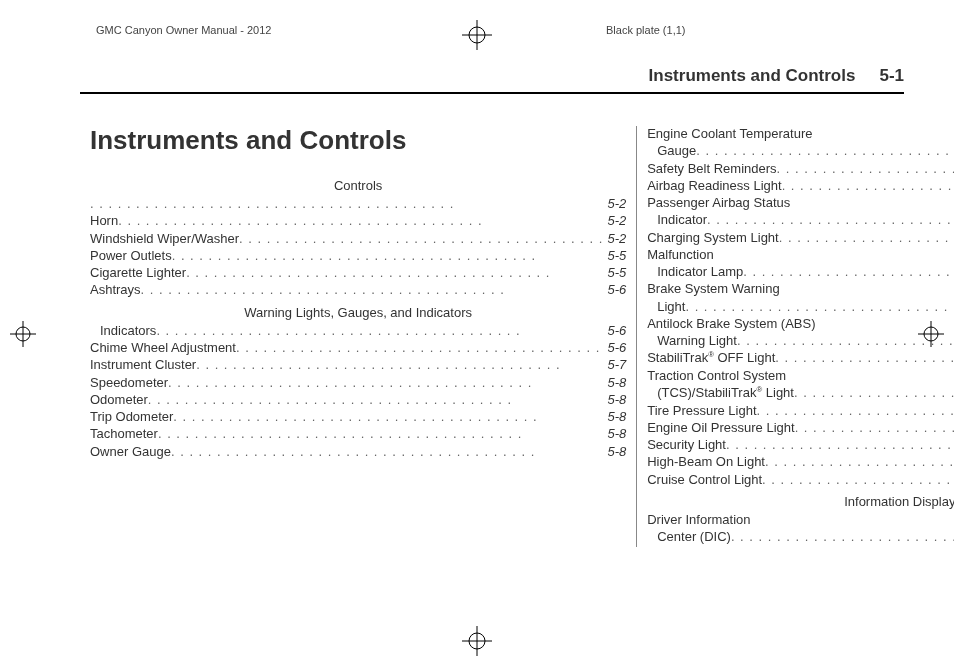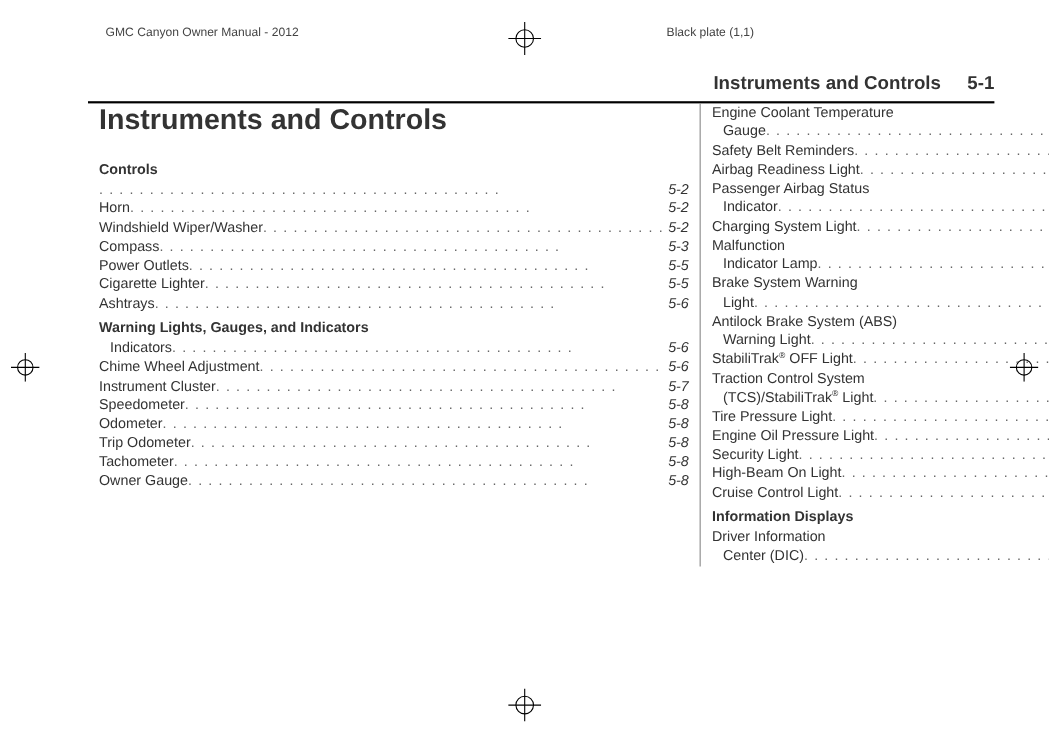--- a/index.html
+++ b/index.html
@@ -8,27 +8,27 @@
   .top-left{position:absolute;left:80px;}
   .top-right{position:absolute;left:590px;}
   .regmark{position:absolute;left:50%;top:20px;width:30px;height:30px;margin-left:-15px;}
   .regmark svg{width:30px;height:30px;display:block;}
   .regmark-bottom{position:absolute;left:50%;bottom:12px;width:30px;height:30px;margin-left:-15px;}
   .regmark-side{position:absolute;top:50%;width:26px;height:26px;margin-top:-13px;}
   .regmark-side svg{width:26px;height:26px;}
   .regmark-l{left:10px;}
   .regmark-r{right:10px;}
   .content{position:absolute;top:66px;left:80px;right:50px;bottom:60px;}
-  .running-head{border-bottom:2px solid #000;padding-bottom:6px;text-align:right;font-weight:bold;font-size:17px;margin-bottom:0;}
+  .running-head{border-bottom:2px solid #000;padding-bottom:6px;text-align:right;font-weight:bold;font-size:17px;margin-bottom:32px;}
   .running-head .gap{display:inline-block;width:24px;}
   .cols{display:flex;gap:0;}
   .col{flex:1;padding:0 10px;font-size:13px;line-height:1.25;}
   .col + .col{border-left:1px solid #888;}
   h1{font-size:26px;font-weight:bold;margin:0 0 22px 0;line-height:1.15;}
-  .sec-head{font-weight:bold;margin:6px 0 2px 0;}
+  .sec-head{font-weight:normal;margin:6px 0 2px 0;text-align:center;}
   .toc-line{display:flex;white-space:nowrap;margin:0 0 1px 0;}
   .toc-line .lbl{flex:0 0 auto;}
   .toc-line .lbl.indent{padding-left:10px;}
   .toc-line .dots{flex:1 1 auto;overflow:hidden;color:#666;}
   .toc-line .dots::after{content:" . . . . . . . . . . . . . . . . . . . . . . . . . . . . . . . . . . . . . . . .";letter-spacing:1px;}
   .toc-line .pg{flex:0 0 auto;padding-left:4px;font-style:italic;}
   sup{font-size:0.6em;}
 </style>
 </head>
 <body>
@@ -84,25 +84,20 @@
             <span class="lbl">Horn</span>
             <span class="dots"></span>
             <span class="pg">5-2</span>
           </div>
           <div class="toc-line">
             <span class="lbl">Windshield Wiper/Washer</span>
             <span class="dots"></span>
             <span class="pg">5-2</span>
           </div>
           <div class="toc-line">
-            <span class="lbl">Compass</span>
-            <span class="dots"></span>
-            <span class="pg">5-3</span>
-          </div>
-          <div class="toc-line">
             <span class="lbl">Power Outlets</span>
             <span class="dots"></span>
             <span class="pg">5-5</span>
           </div>
           <div class="toc-line">
             <span class="lbl">Cigarette Lighter</span>
             <span class="dots"></span>
             <span class="pg">5-5</span>
           </div>
           <div class="toc-line">

